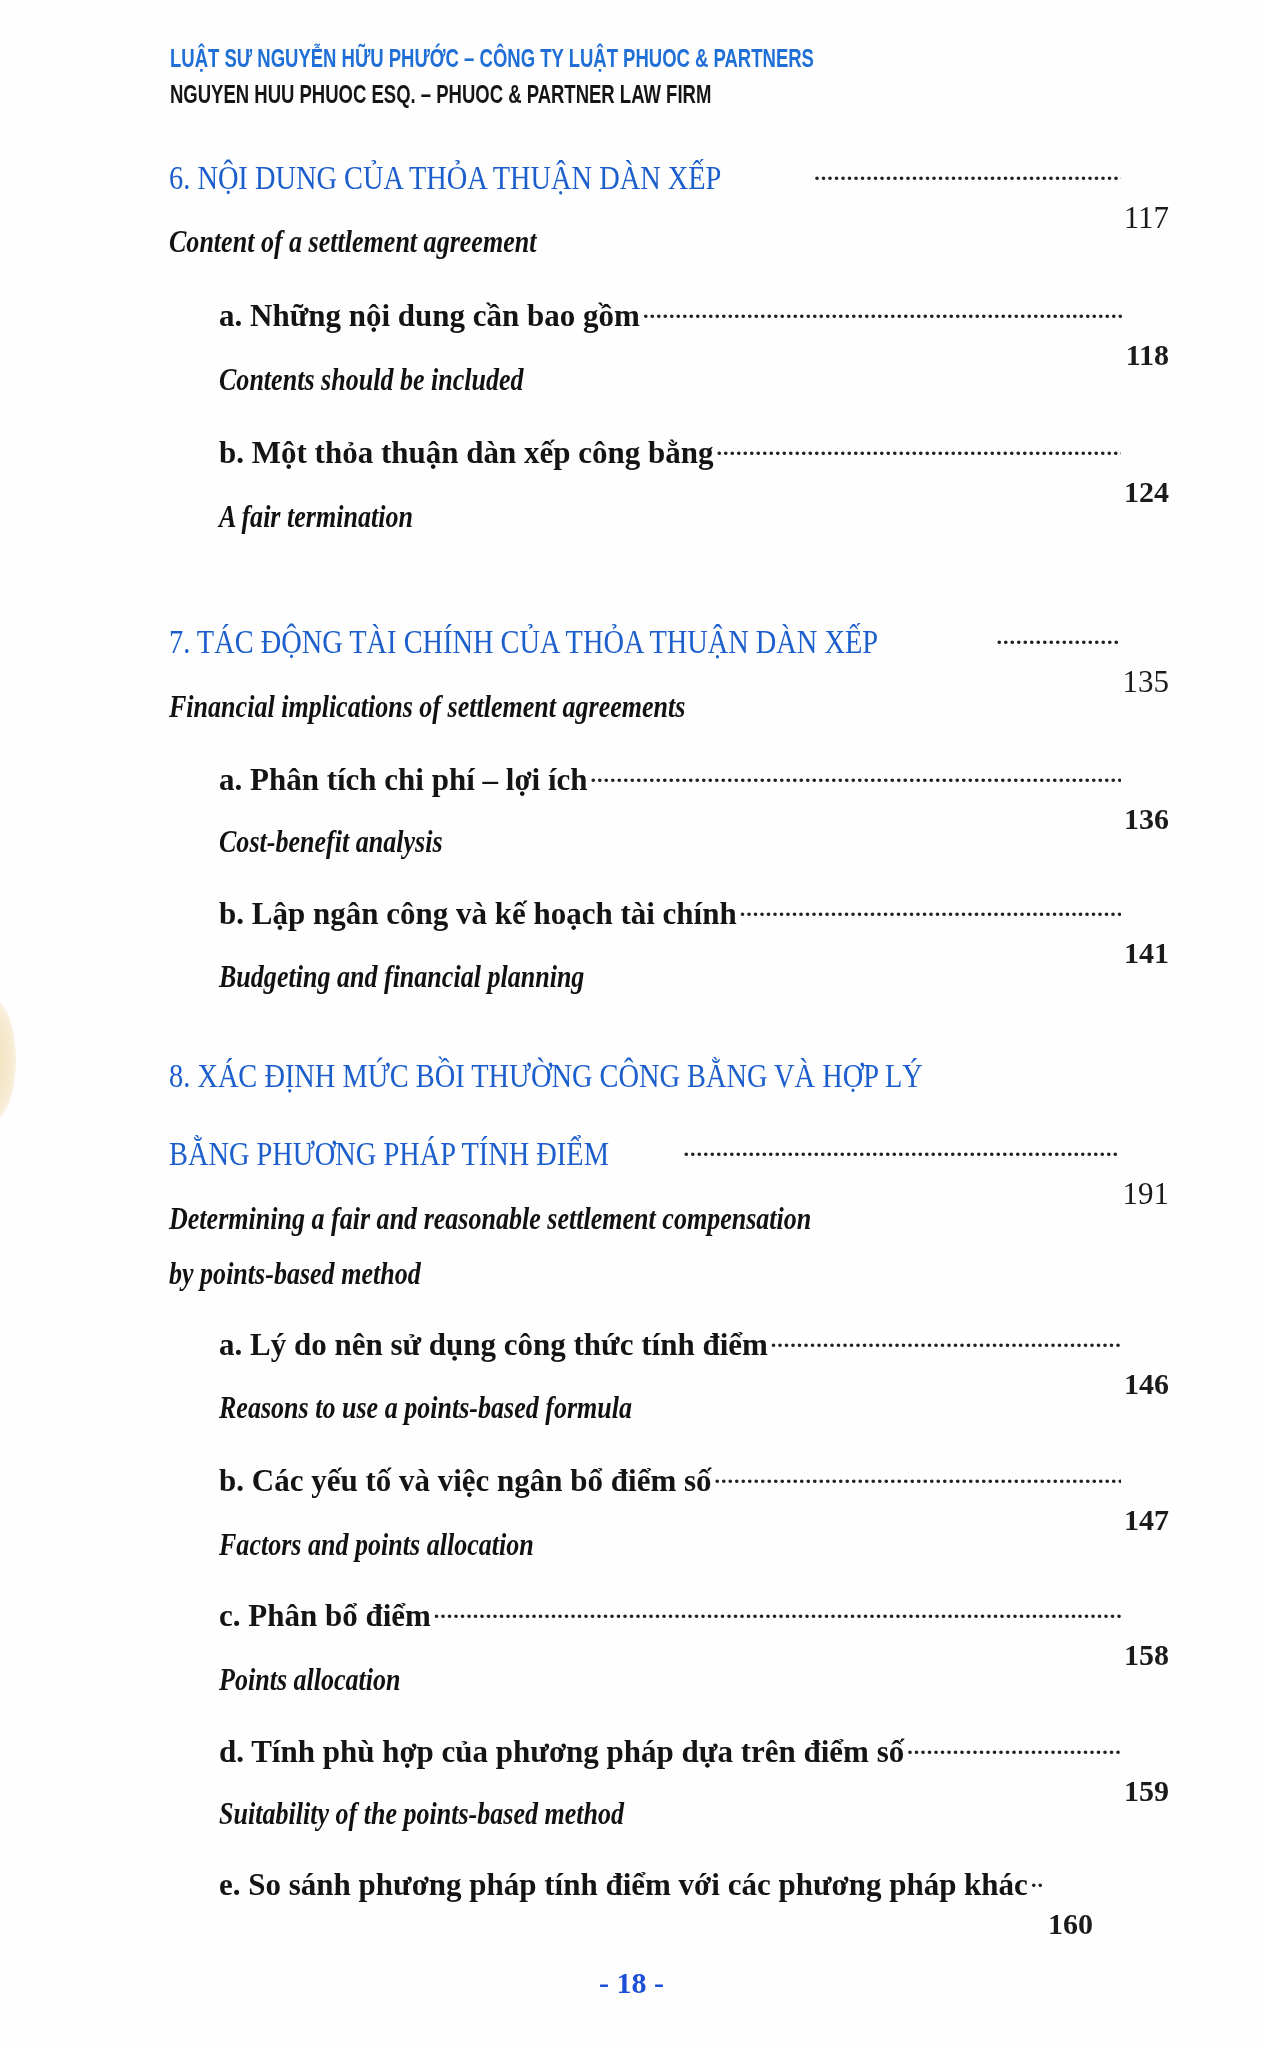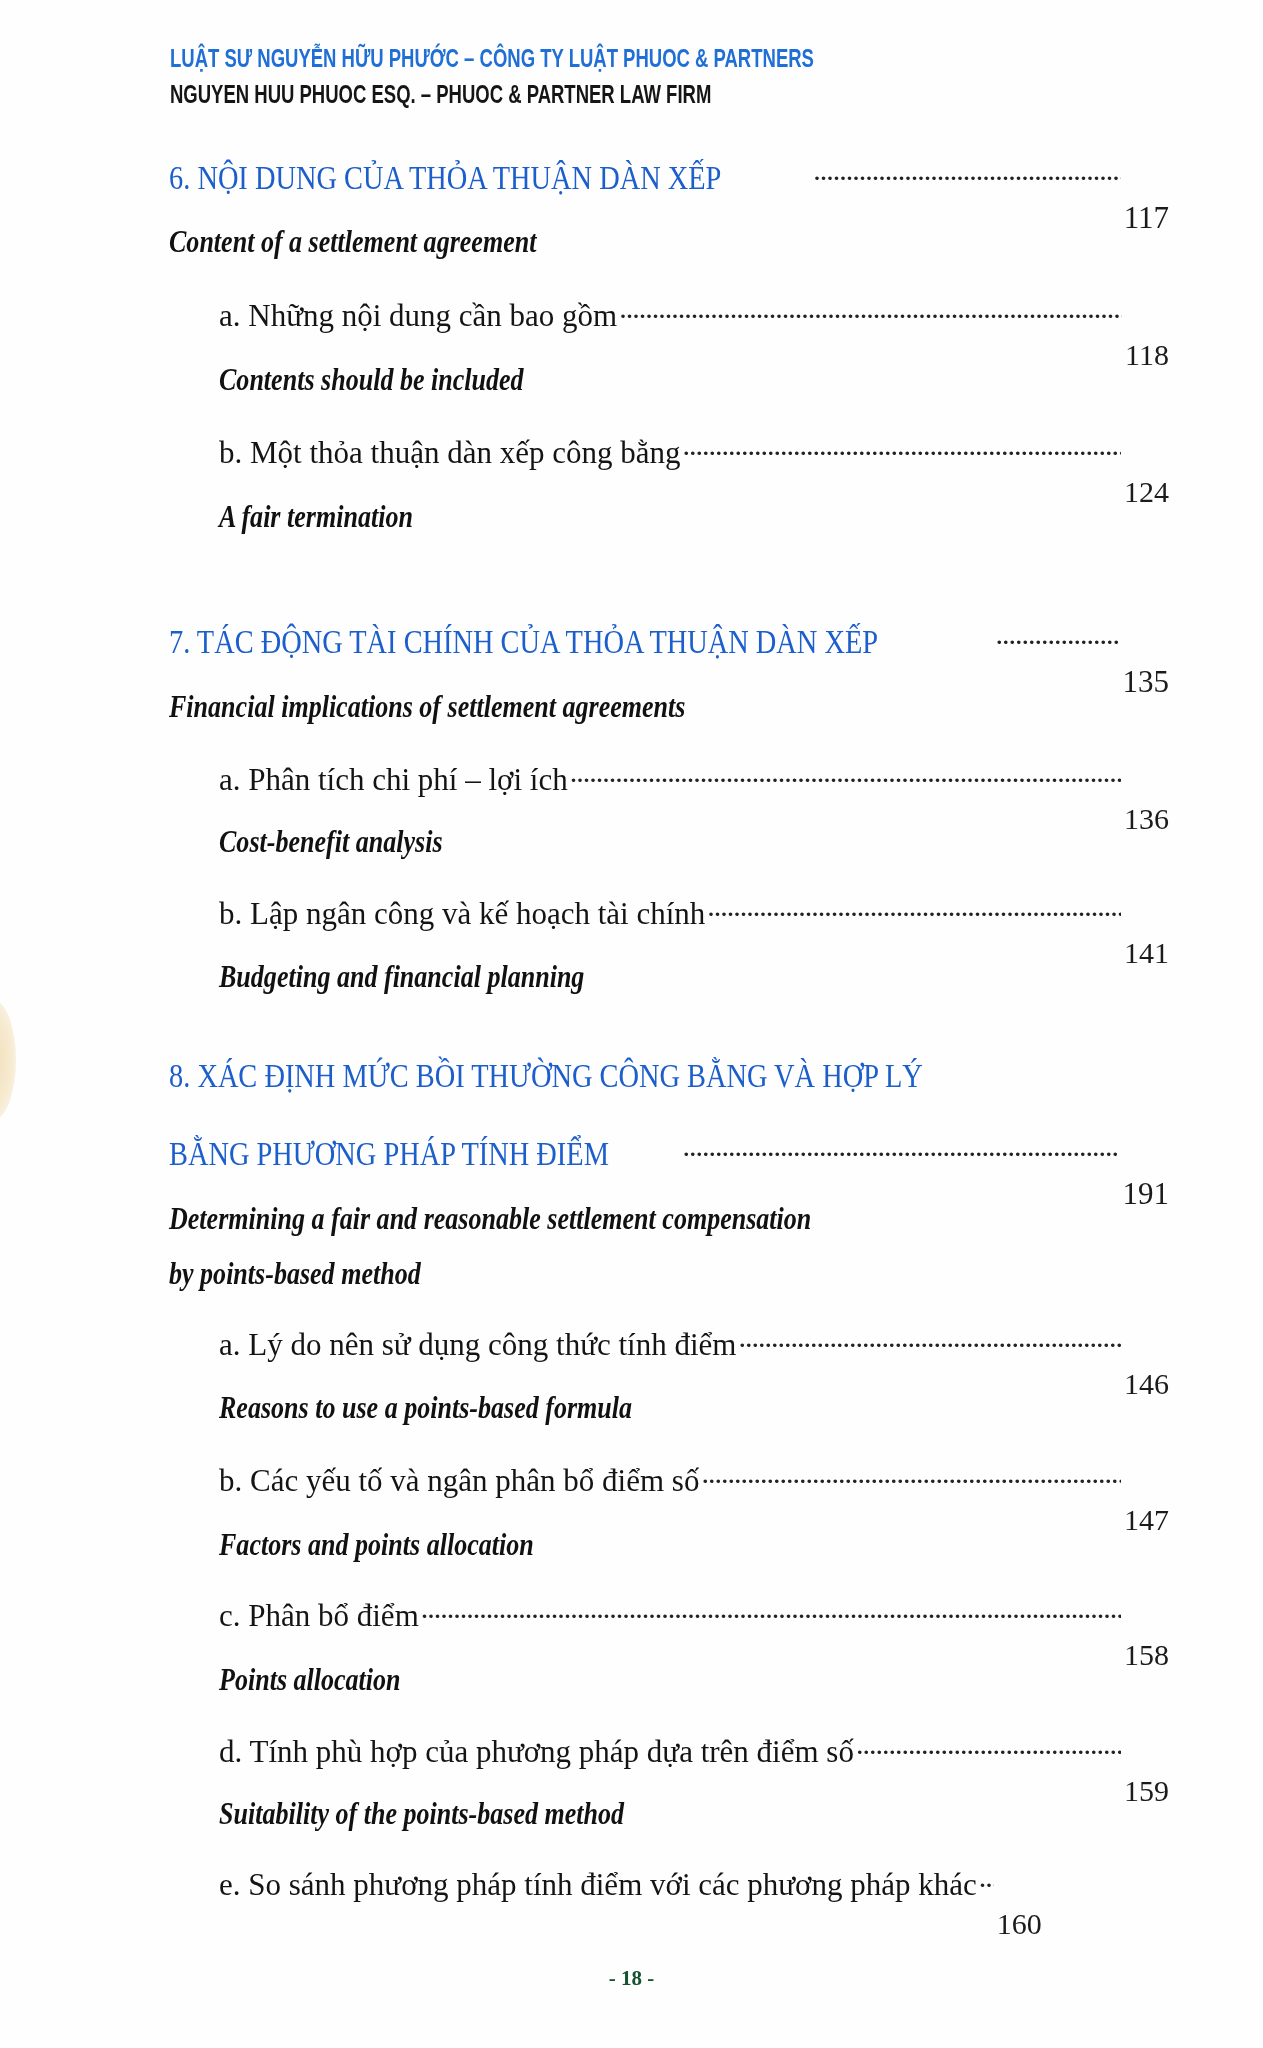--- a/index.html
+++ b/index.html
@@ -6,31 +6,31 @@
   body { width:1263px; height:2048px; background:#fefefe; position:relative; overflow:hidden;
          font-family:"Liberation Serif", "DejaVu Serif", serif; color:#111; }
   .stain { position:absolute; left:-30px; top:1000px; width:46px; height:120px; border-radius:50%;
            background:radial-gradient(ellipse at center, #f1dfb8 0%, #f6ead0 55%, rgba(255,255,255,0) 100%); }
   .hdr { position:absolute; left:170px; font-family:"Liberation Sans", "DejaVu Sans", sans-serif;
          font-weight:bold; transform:scaleX(0.74); transform-origin:left top; white-space:nowrap; }
   .hdr1 { top:44px; font-size:25px; color:#1f6fd6; }
   .hdr2 { top:80px; font-size:25px; color:#151515; }
   .line { position:absolute; display:flex; align-items:flex-start; white-space:nowrap; }
   .h { left:169px; width:1000px; font-size:33px; color:#1c5fcc; }
-  .s { left:219px; width:950px; font-size:31px; font-weight:normal; color:#141414; }
+  .s { left:219px; width:950px; font-size:31px; font-weight:bold; color:#141414; }
   .h .t { transform:scaleX(0.86); transform-origin:left; }
   .dots { flex:1; overflow:hidden; color:#222; letter-spacing:1px; margin:0 3px; font-size:22px; font-weight:bold; }
   .dots::before { content:"...................................................................................................................................................................................................................................................................................."; }
   .pg { color:#1b1b1b; font-size:30px;margin-top:40px; }
   .h .pg { font-size:31px; }
   .it { position:absolute; font-style:italic; font-weight:bold; font-size:31px; color:#111; white-space:nowrap;
         transform:scaleX(0.84); transform-origin:left; }
   .it.top { left:169px; }
   .it.sub { left:219px; }
-  .pagenum { position:absolute; top:1966px; left:0; width:1263px; text-align:center; font-size:21px; font-weight:bold; color:#14532d; }
+  .pagenum { position:absolute; top:1966px; left:0; width:1263px; text-align:center; font-size:30px; font-weight:bold; color:#1d4ed8; }
 </style>
 </head>
 <body>
 
 <div class="stain"></div>
 
 <div>
   <div class="hdr hdr1">LUẬT SƯ NGUYỄN HỮU PHƯỚC – CÔNG TY LUẬT PHUOC &amp; PARTNERS</div>
   <div class="hdr hdr2">NGUYEN HUU PHUOC ESQ. – PHUOC &amp; PARTNER LAW FIRM</div>
 </div>
@@ -94,21 +94,21 @@
   <div class="it top" style="top:1256px">by points-based method</div>
 
   <div class="line s" style="top:1327px">
     <span class="t">a. Lý do nên sử dụng công thức tính điểm</span>
     <span class="dots"></span>
     <span class="pg">146</span>
   </div>
   <div class="it sub" style="top:1390px">Reasons to use a points-based formula</div>
 
   <div class="line s" style="top:1463px">
-    <span class="t">b. Các yếu tố và ngân phân bổ điểm số</span>
+    <span class="t">b. Các yếu tố và việc ngân bổ điểm số</span>
     <span class="dots"></span>
     <span class="pg">147</span>
   </div>
   <div class="it sub" style="top:1527px">Factors and points allocation</div>
 
   <div class="line s" style="top:1598px">
     <span class="t">c. Phân bổ điểm</span>
     <span class="dots"></span>
     <span class="pg">158</span>
   </div>

